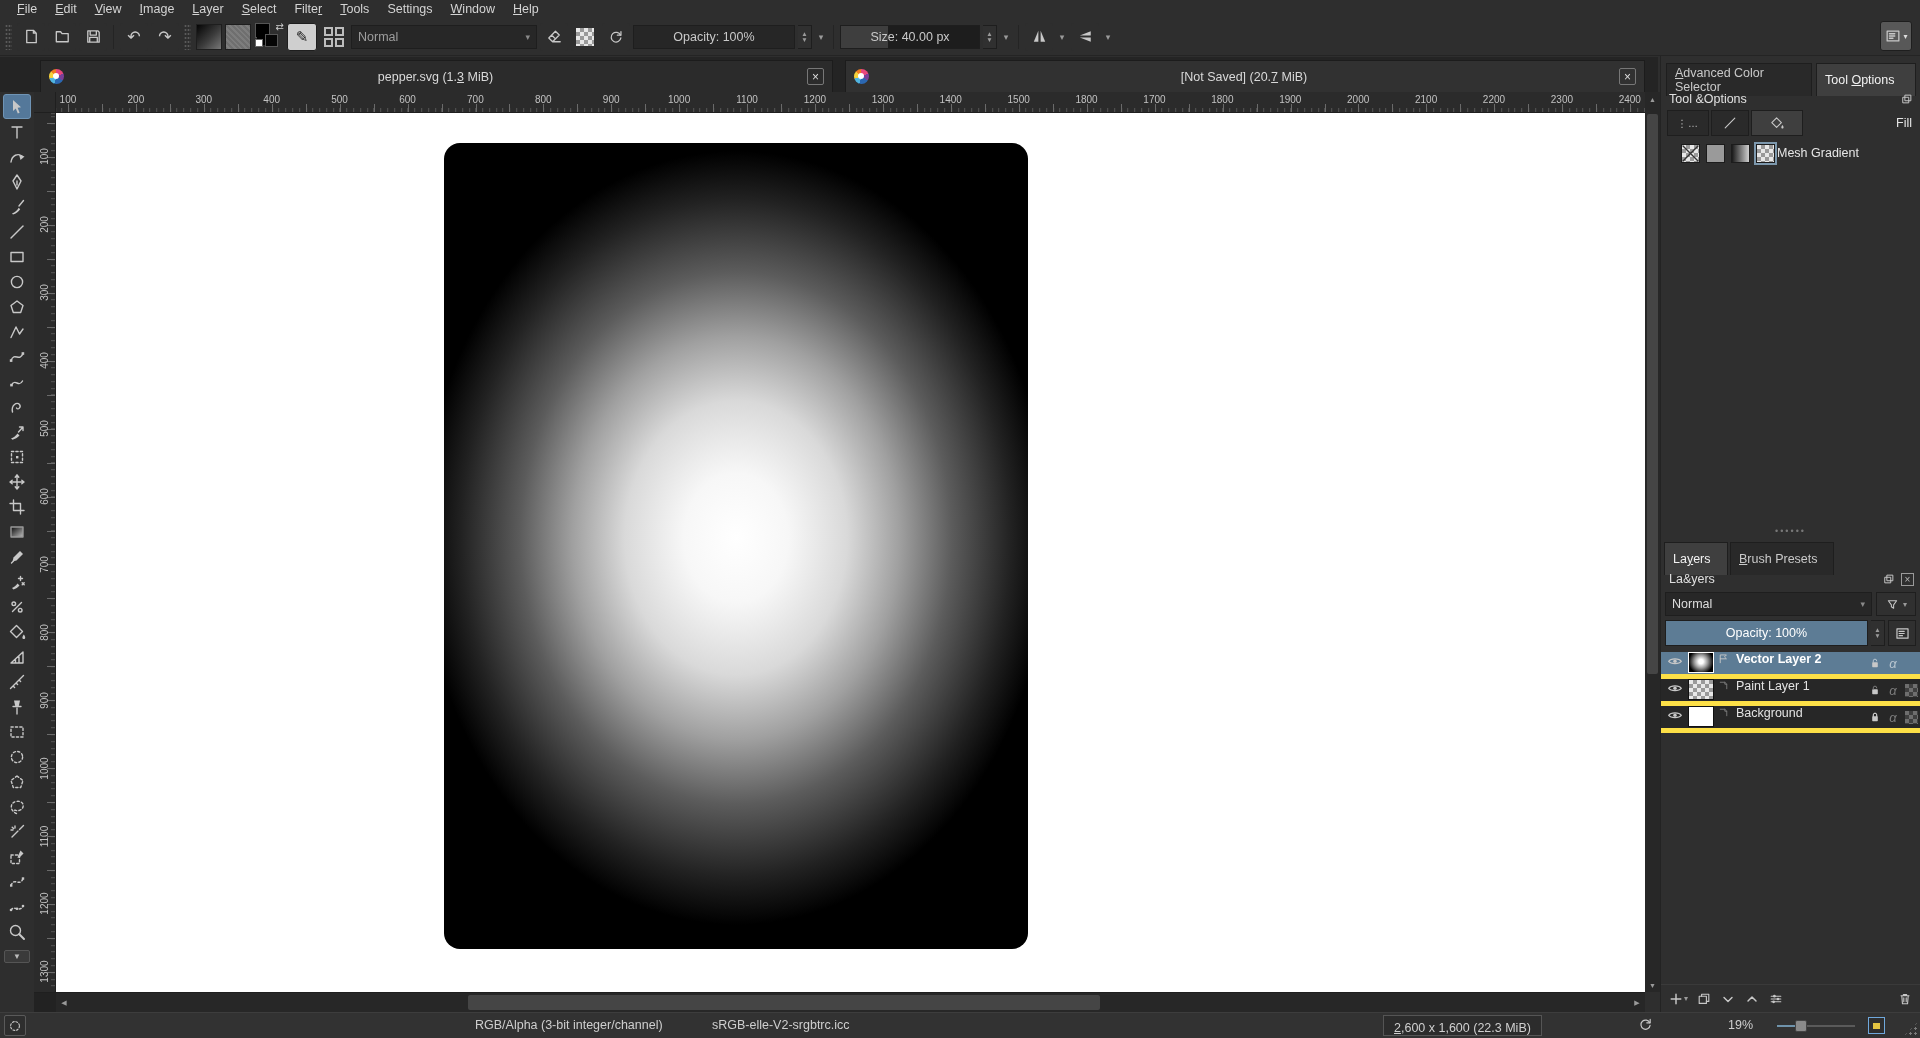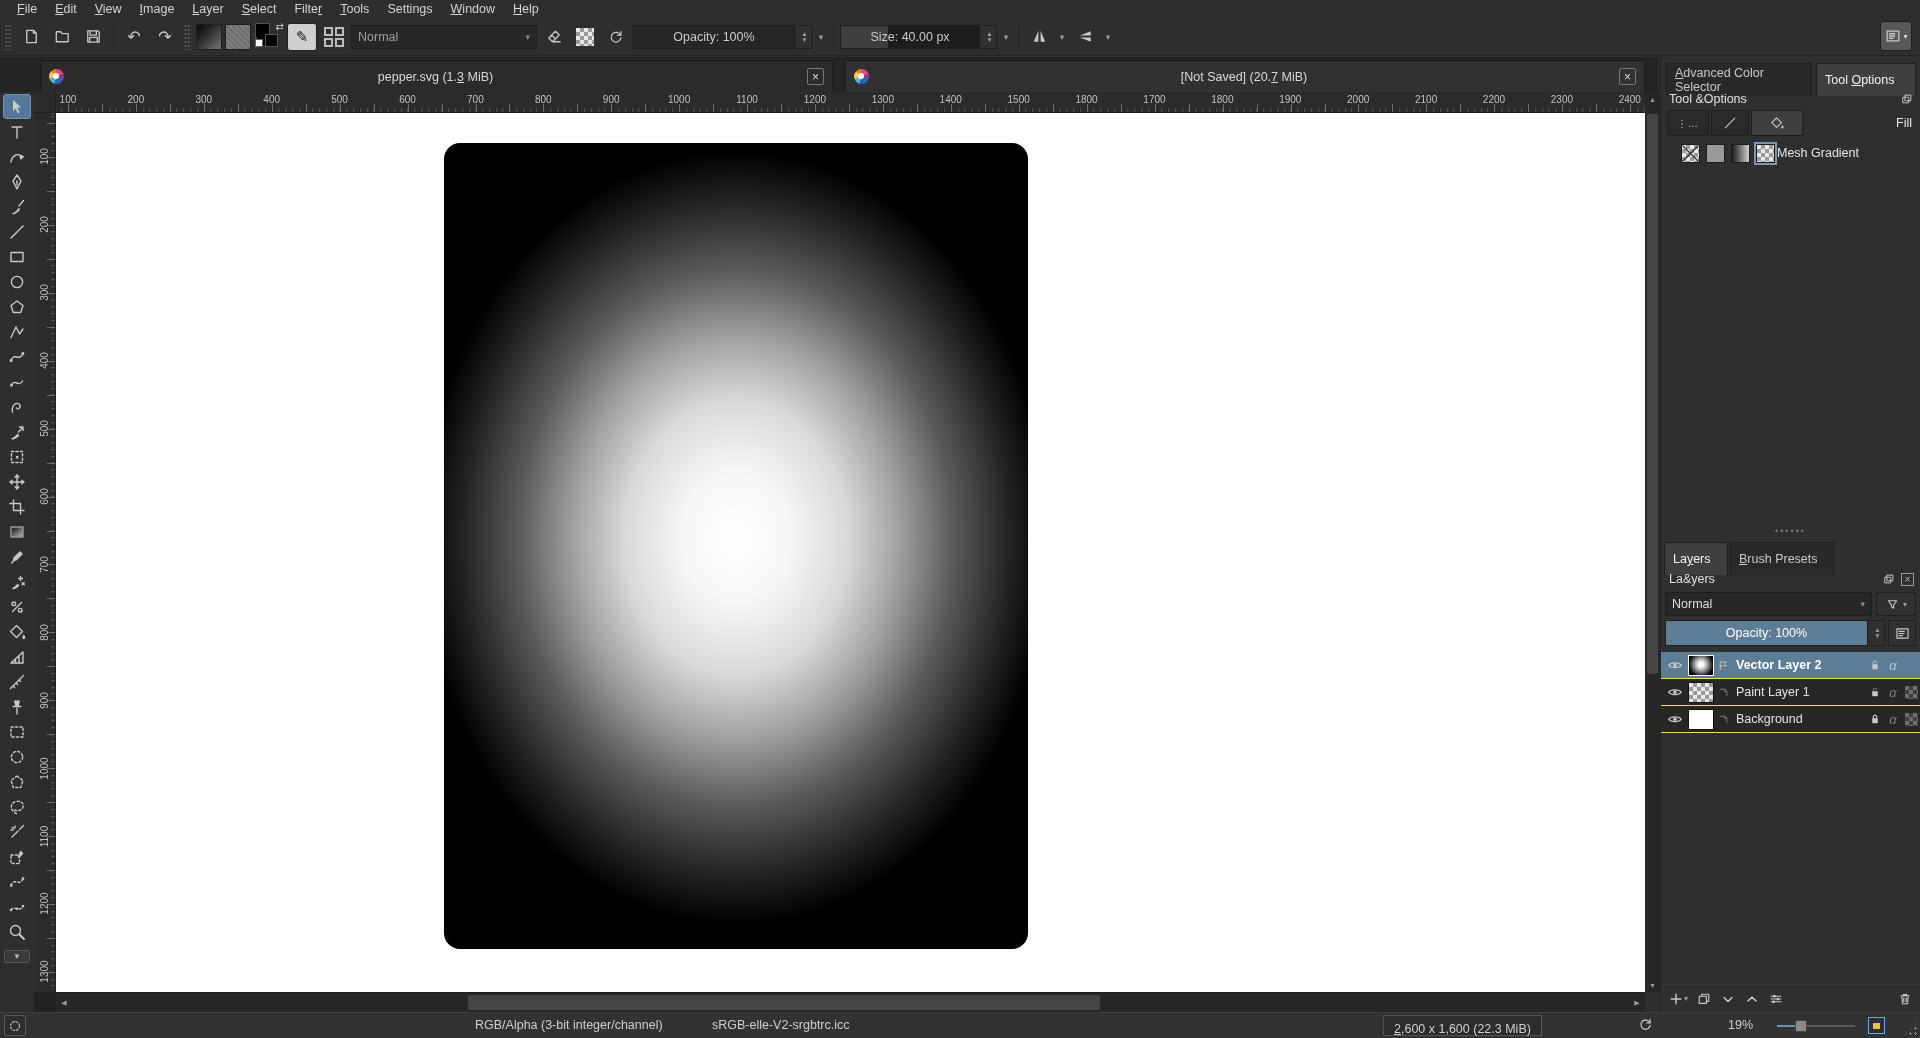--- a/index.html
+++ b/index.html
@@ -101,41 +101,41 @@
 .splitter-dots{position:absolute;left:50%;transform:translateX(-50%);color:#787878;font-size:9px;letter-spacing:2px}
 #tab-layers{left:3px;top:486px!important;width:64px}
 #tab-brushpresets{left:69px;top:486px!important;width:104px}
 #layers-title-row{position:absolute;left:0;right:0;top:516px;height:16px}
 #layers-blend-row{position:absolute;left:4px;right:4px;top:536px;height:24px;display:flex;gap:4px}
 #layers-blend-combo{flex:1;color:#dedede}
 #layers-filter-btn{width:40px;height:24px;border:1px solid #1e1e1e;background:#303030;display:flex;align-items:center;justify-content:center;gap:3px}
 #layers-opacity-row{position:absolute;left:4px;right:4px;top:564px;height:26px;display:flex;gap:3px}
 #layers-opacity-slider{flex:1;background:#5d7c95;border:1px solid #1e1e1e;display:flex;align-items:center;justify-content:center;color:#fff}
 #layer-props-btn{width:28px;height:26px;border:1px solid #1e1e1e;background:#303030;display:flex;align-items:center;justify-content:center}
-.layer-row{position:absolute;left:0;right:0;height:27px;background:#272727;display:flex;align-items:center;border-bottom:1px solid #fde047}
+.layer-row{position:absolute;left:0;right:0;height:27px;background:#272727;display:flex;border-bottom:5px solid #fde047}
 .layer-row.selected{background:#5d7c95}
 .lr-eye{width:27px;display:flex;justify-content:center}
 .lr-thumb{width:26px;height:21px;border:1px solid #111;flex:0 0 26px}
 .lr-badge{width:18px;display:flex;justify-content:center}
 .lr-name{flex:1;padding-left:4px;color:#e3e3e3;white-space:nowrap;overflow:hidden}
 .layer-row.selected .lr-name{font-weight:bold;color:#fff}
 .lr-ic{width:18px;display:flex;justify-content:center;align-items:center}
 .faint{color:#7d7d7d}.faint svg.ic{stroke:#7d7d7d}
 .onblue{color:#b9c6d0}.onblue svg.ic{stroke:#b9c6d0}
 .bright svg.ic{stroke:#f0f0f0}
 .alpha-g{font-size:13px;font-style:italic}
 #layers-toolbar{position:absolute;left:0;right:0;bottom:0;height:28px;border-top:1px solid #3a3a3a;display:flex;align-items:center;padding:0 4px;gap:2px}
 .lt-btn{height:24px;display:flex;align-items:center;justify-content:center;padding:0 3px;border-radius:2px}
 
 
 #statusbar{position:absolute;left:0;right:0;bottom:0;height:26px;background:#323232;border-top:1px solid #3d3d3d;color:#cfcfcf}
 #sel-display-btn{position:absolute;left:4px;top:2px;width:22px;height:21px;border:1px solid #5a5a5a;border-radius:2px;display:flex;align-items:center;justify-content:center;background:#2e2e2e}
 #status-colorspace{position:absolute;left:475px;top:5px}
 #status-profile{position:absolute;left:712px;top:5px}
-#status-dims{position:absolute;left:1383px;top:2px;height:21px;border:1px solid #555;background:#2c2c2c;display:flex;align-items:flex-start;padding:6px 10px}
+#status-dims{position:absolute;left:1383px;top:2px;height:21px;border:1px solid #555;background:#2c2c2c;display:flex;align-items:flex-end;padding:0 10px}
 #status-reset-rot{position:absolute;left:1637px;top:3px}
 #status-zoom-label{position:absolute;left:1728px;top:5px}
 #zoom-slider{position:absolute;left:1777px;top:12px;width:78px;height:2px;background:#5a5a5a}
 #zoom-slider .fill{position:absolute;left:0;top:0;height:2px;width:22px;background:#6f93ab}
 #zoom-slider .handle{position:absolute;left:18px;top:-5px;width:12px;height:12px;background:#8a8a8a;border:1px solid #444;border-radius:2px}
 #zoom-fit-btn{position:absolute;left:1868px;top:4px;width:17px;height:17px;border:1.5px solid #6fa8dc;background:#2e2e2e;display:flex;align-items:center;justify-content:center}
 #zoom-fit-btn i{width:7px;height:6px;background:#e4c441}
 #resize-grip{position:absolute;right:2px;bottom:2px;width:14px;height:14px;background-image:radial-gradient(#7a7a7a 1px,transparent 1.2px);background-size:5px 5px;background-position:bottom right;clip-path:polygon(100% 0,100% 100%,0 100%)}
 </style>
 </head>

